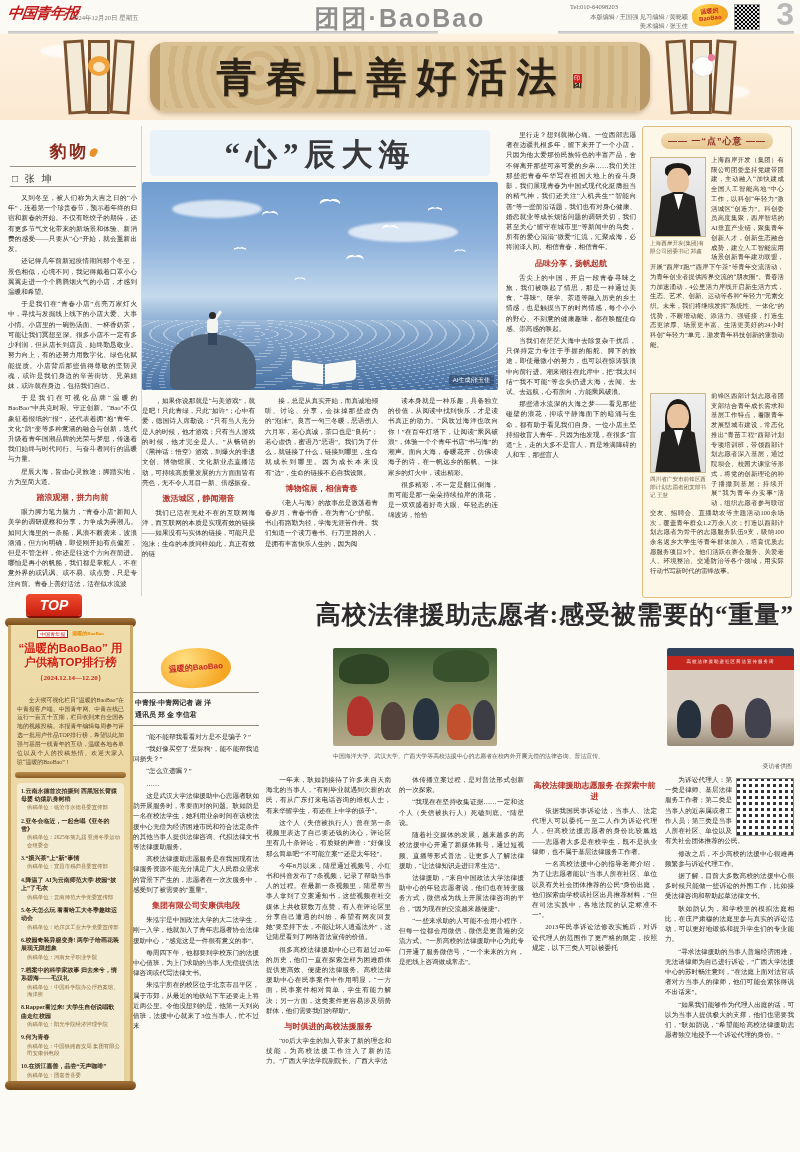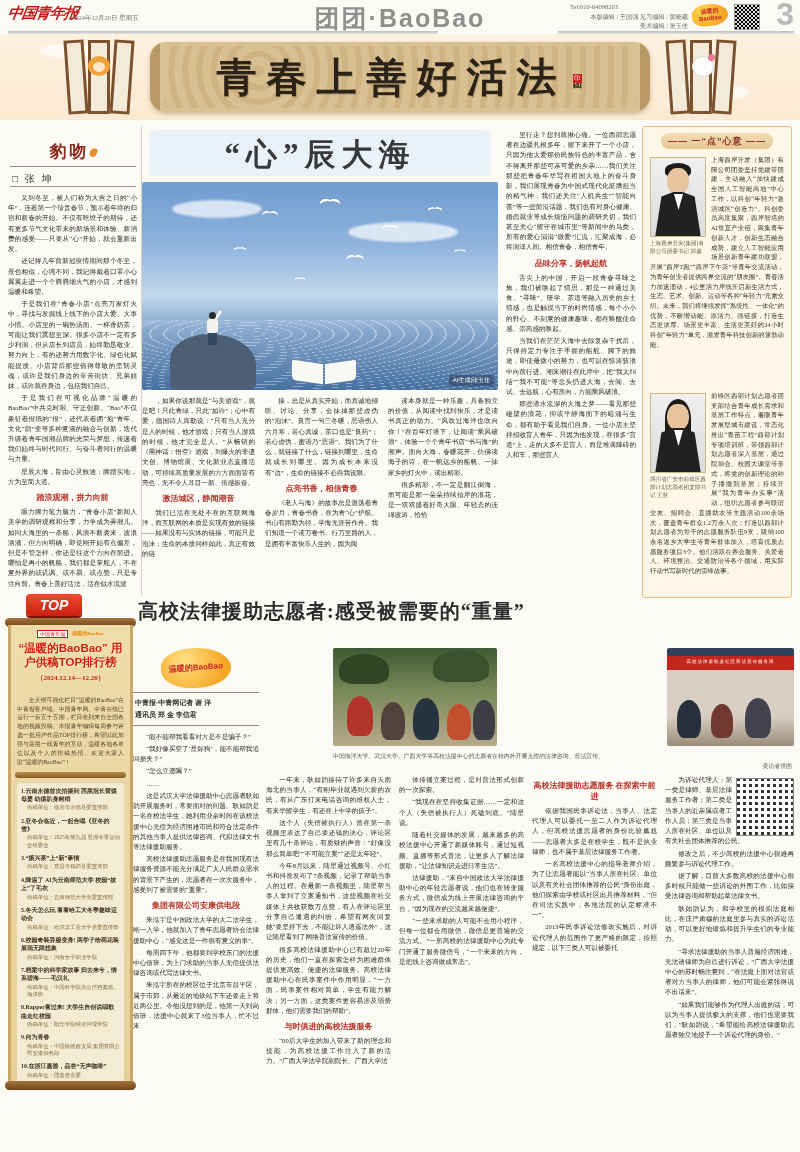--- a/index.html
+++ b/index.html
@@ -113,21 +113,21 @@
   .tl-t1{color:#cf1f10;font-weight:900;text-align:center;font-size:11.5px;line-height:1.25;
          text-shadow:1px 1px 0 #fbecc4;font-family:"Liberation Sans",sans-serif;}
   .tl-date{color:#cf1f10;font-weight:bold;text-align:center;font-size:7px;margin:3px 0 13px;}
   .tl-intro{font-size:5.9px;color:#57432a;text-align:justify;line-height:1.5;text-indent:2em;}
   .tl-div{height:6px;margin:5px -2px;background:linear-gradient(#b98c4e,#8a5d26);border-radius:3px;}
   .tl-items{background:#f4ecd2;border-radius:4px;padding:4px 4px;}
   .top-item{margin-bottom:5px;}
   .top-t{font-size:6px;font-weight:bold;color:#3e3120;line-height:1.4;}
   .top-s{font-size:5.4px;color:#82683f;margin-top:1px;padding-left:6px;line-height:1.35;}
   
-  .bhead{position:absolute;left:138px;top:598px;width:656px;text-align:left;font-size:20px;font-weight:900;
+  .bhead{position:absolute;left:138px;top:598px;width:656px;text-align:right;font-size:25px;font-weight:900;
          color:#2c2c2e;letter-spacing:1px;}
   .bylinebox{margin:4px 0 6px;border-top:1px solid #8f897c;border-bottom:1px solid #8f897c;padding:4px 2px;}
   .byline{font-size:7px;font-weight:bold;color:#333;line-height:1.7;font-family:"Liberation Sans",sans-serif;}
   .bb-logo{width:70px;height:40px;margin:0 auto 2px;border-radius:45% 55% 50% 50%;
            background:radial-gradient(circle at 35% 30%,#ffe082,#f5a623 75%);
            display:flex;align-items:center;justify-content:center;color:#c62828;
            font-size:8px;font-weight:900;text-align:center;line-height:1.2;transform:rotate(-4deg);
            font-family:"Liberation Sans",sans-serif;}
   .photo{position:absolute;top:648px;height:98px;overflow:hidden;border-radius:2px;}
   .ph-cap{position:absolute;left:333px;top:752px;width:340px;font-size:5.9px;color:#555;}
@@ -242,21 +242,21 @@
       <p class="para">当我们在茫茫大海中去除复杂干扰后，只保持定力专注于手握的船舵、脚下的旅途，即使最微小的努力，也可以在惊涛骇浪中向前行进。潮来潮往在此岸中，把“我太纠结”“我不可能”等念头扔进大海，去闯、去试、去远航，心有所向，方能乘风破浪。</p>
       <p class="para">那些潜水流深的大海之梦——看见那些碰壁的浪花，抑或平静海面下的暗涌与生命，都有助于看见我们自身。一位小店主坚持招收盲人青年，只因为他发现，在很多“盲道”上，走的大多不是盲人，而是堆满障碍的人和车，那些盲人</p>
     </div>
   <div class="col" style="left:142px;top:396px;width:113px;height:200px;overflow:hidden;">
       <p class="para">，如果你说那就是“与美游戏”，就是吧！只此青绿，只此“如许”；心中有爱，德国诗人席勒说：“只有当人充分是人的时候，他才游戏；只有当人游戏的时候，他才完全是人。”从畅销的《黑神话：悟空》游戏，到爆火的非遗文创、博物馆展、文化新业态直播活动，可持续高质量发展的方方面面皆有亮色，无不令人耳目一新、倍感振奋。</p>
       <div class="subhead">激活城区，静闻潮音</div>
       <p class="para">我们已活在无处不在的互联网海洋，而互联网的本质是实现有效的链接——如果没有与实体的链接，可能只是泡沫；生命的本质同样如此，真正有效的链</p>
     </div>
   <div class="col" style="left:265px;top:396px;width:113px;height:200px;overflow:hidden;">
       <p class="para">接，总是从真实开始，而真诚地倾听、讨论、分享，会抹掉那些虚伪的“泡沫”。良言一句三冬暖，恶语伤人六月寒，若心真诚，茶口也是“良药”；若心虚伪，蜜语乃“恶语”。我们为了什么，就链接了什么，链接到哪里，生命就成长到哪里。因为成长本来没有“边”，生命的链接不必自我设限。</p>
-      <div class="subhead">点亮书香，相信青春</div>
+      <div class="subhead">博物馆展，相信青春</div>
       <p class="para">《老人与海》的故事总是激荡着青春岁月，青春书香，在为青“心”护航。书山有路勤为径，学海无涯苦作舟。我们知道一个读万卷书、行万里路的人，是拥有丰富快乐人生的，因为阅</p>
     </div>
   <div class="col" style="left:388px;top:396px;width:110px;height:200px;overflow:hidden;">
       <p class="para">读本身就是一种乐趣，具备独立的价值，从阅读中找到快乐，才是读书真正的动力。“风吹过海洋也吹向你！”在百年灯塔下，让阅读“乘风破浪”，体验一个个青年书店“书与海”的潮声。面向大海，春暖花开，仿佛读海子的诗，在一帆远乡的船帆、一抹家乡的灯火中，读出精彩。</p>
       <p class="para">很多精彩，不一定是翻江倒海，而可能是那一朵朵持续拍岸的浪花，是一双双盛着好奇大眼、年轻态的连绵波涛，恰恰</p>
     </div>
 
   <div id="spot">
     <div class="spot-hd">—— 一“点”心意 ——</div>
 

